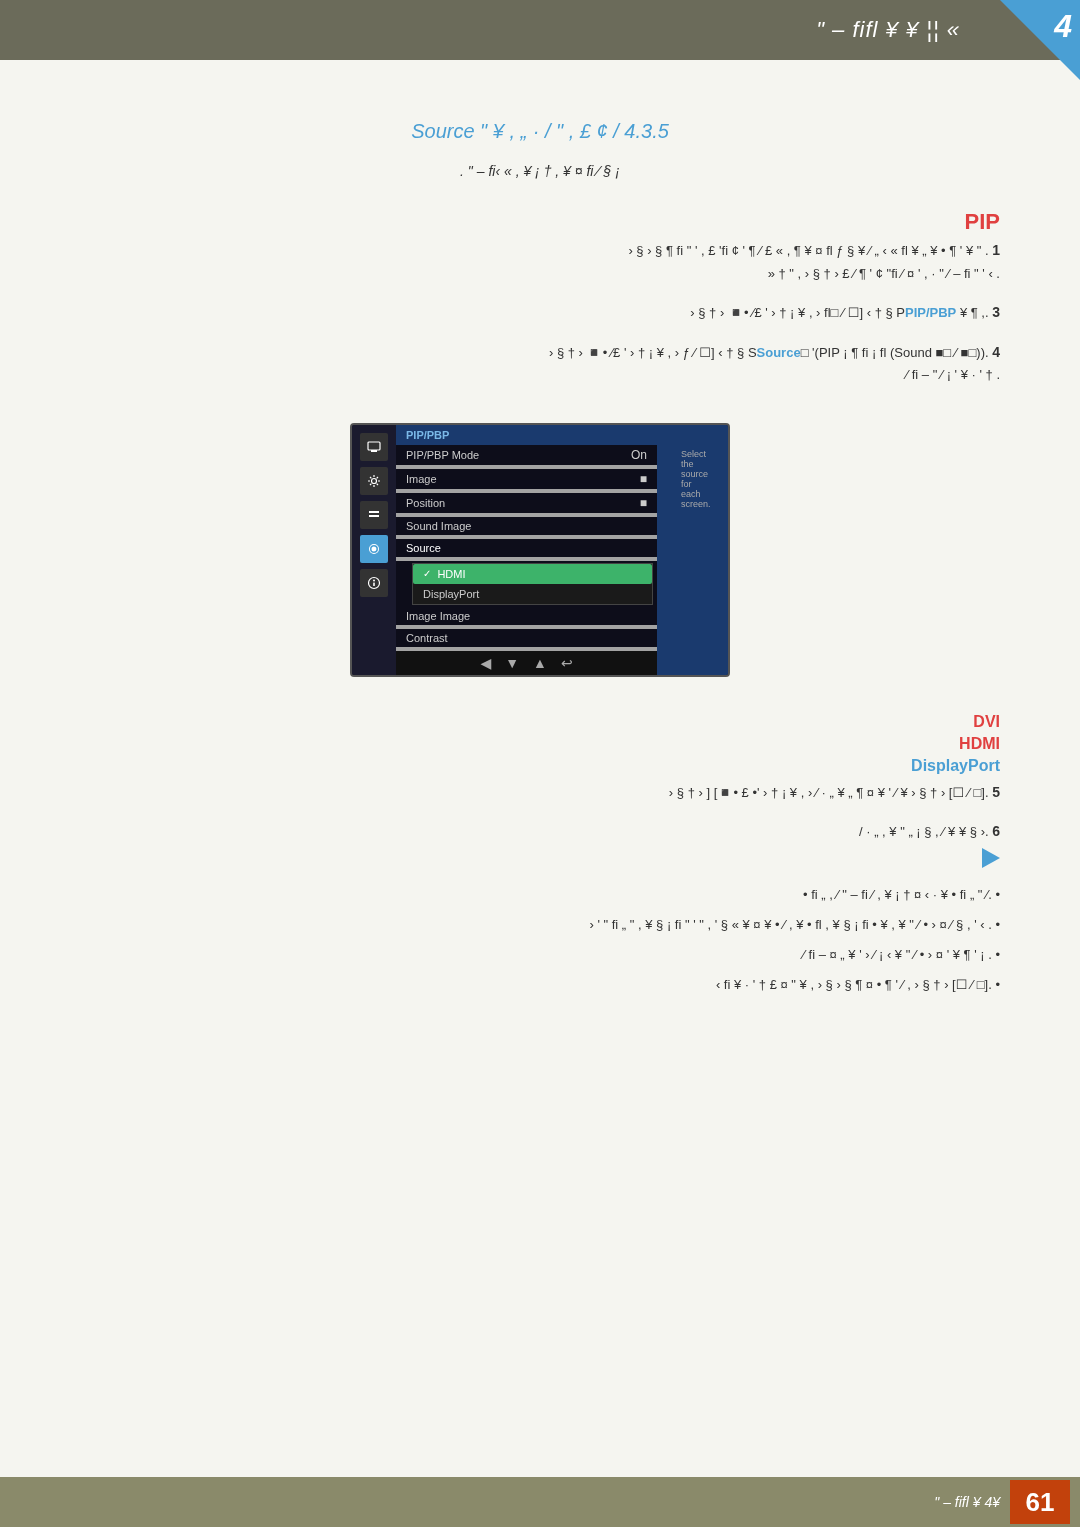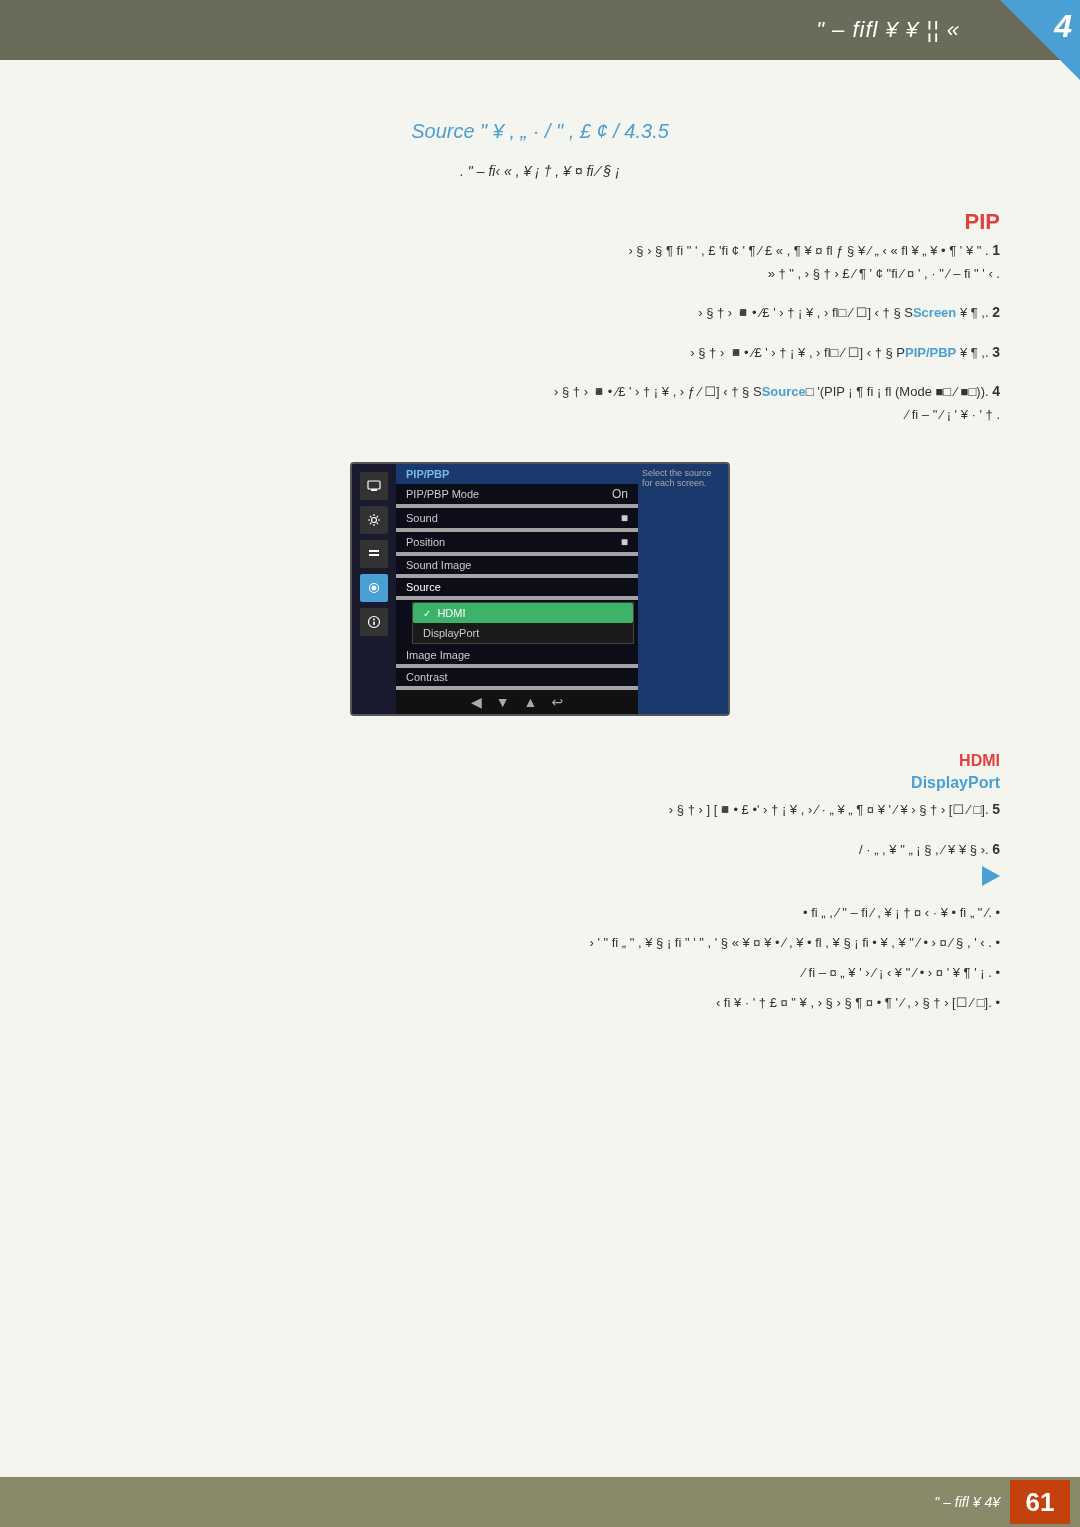--- a/index.html
+++ b/index.html
@@ -196,25 +196,25 @@
       gap: 14px;
       padding: 4px;
     }
 
     .osd-bottom-icon {
       color: #aaa;
       font-size: 14px;
     }
 
     .osd-hint {
-      width: 90px;
+      width: 71px;
       background: #1a3a6e;
       color: #aaa;
       font-size: 9px;
-      padding: 4px;
+      padding: 24px;
       display: flex;
       align-items: flex-start;
     }
 
     .divider-label {
       color: #e04040;
       font-size: 16px;
       font-weight: bold;
       margin-bottom: 4px;
     }
@@ -286,38 +286,32 @@
 
   <div class="content-block numbered-section">
     <div class="rtl-text">
       <span class="number-badge">1</span>
       <span>. " ¥ ' ¶ •   ¥ „ ¥ fi  " ' , £ 'fi   ¢ ' ¶ ⁄ £ «  , ¶ ¥ ¤ fl ƒ § ¥ ⁄ „ ‹ «  fl ¶ § ‹ § ‹</span>
       <br>
       <span>.  › '  " fi ⁄ ¤ '  , · " ⁄ – fi"   ¢ ' ¶ ⁄ £  ‹ †   § ‹ , " † «</span>
     </div>
   </div>
 
-  <div class="content-block numbered-section">
-    <div class="rtl-text">
-      <span class="number-badge">2</span>
-      <span>.,  ¶ ¥ fl□ ⁄ ☐]  ‹ †   § S</span><span class="highlight-blue">Screen</span><span>  ‹  , ¥ ¡ † ‹ ' £⁄ •◾ ‹ †   § ‹</span>
-    </div>
-  </div>
 
   <div class="content-block numbered-section">
     <div class="rtl-text">
       <span class="number-badge">3</span>
       <span>., ¶ ¥ fl□ ⁄ ☐]  ‹ †   § P</span><span class="highlight-blue">PIP/PBP</span><span>  ‹  , ¥ ¡ † ‹ ' £⁄ •◾ ‹ †   § ‹</span>
     </div>
   </div>
 
   <div class="content-block numbered-section">
     <div class="rtl-text">
       <span class="number-badge">4</span>
-      <span>.((□■ ⁄ □■  Mode) PIP  ¡ ¶ fi ¡  fl)' □ƒ ⁄ ☐]  ‹ †   § S</span><span class="highlight-blue">Source</span><span>  ‹  , ¥ ¡ † ‹ ' £⁄ •◾ ‹ †   § ‹</span>
+      <span>.((□■ ⁄ □■  Sound) PIP  ¡ ¶ fi ¡  fl)' □ƒ ⁄ ☐]  ‹ †   § S</span><span class="highlight-blue">Source</span><span>  ‹  , ¥ ¡ † ‹ ' £⁄ •◾ ‹ †   § ‹</span>
       <br>
       <span>. † ' · ¥ '   ¡ ⁄  " – fi ⁄</span>
     </div>
   </div>
 
   <div style="display:flex; justify-content:center; margin: 16px 0;">
     <div class="osd-container">
 
       <div class="osd-sidebar">
         <div class="osd-icon">
@@ -352,21 +346,21 @@
         </div>
       </div>
 
       <div class="osd-menu">
         <div class="osd-menu-header">PIP/PBP</div>
         <div class="osd-menu-item">
           <span>PIP/PBP Mode</span>
           <span class="item-value">On</span>
         </div>
         <div class="osd-menu-item">
-          <span>Sound</span>
+          <span>Image</span>
           <span class="item-value">■</span>
         </div>
         <div class="osd-menu-item">
           <span>Position</span>
           <span class="item-value">■</span>
         </div>
         <div class="osd-menu-item">
           <span>Sound Image</span>
         </div>
         <div class="osd-menu-item selected">
@@ -397,20 +391,21 @@
           <span class="osd-bottom-icon">▲</span>
           <span class="osd-bottom-icon">↩</span>
         </div>
       </div>
 
       <div class="osd-hint">Select the source for each screen.</div>
     </div>
   </div>
 
   <div style="text-align:right; margin: 16px 0 6px 0;">
+    <div class="divider-label">DVI</div>
     <div class="divider-label">HDMI</div>
     <div class="divider-label blue">DisplayPort</div>
   </div>
 
   <div class="content-block numbered-section">
     <div class="rtl-text">
       <span class="number-badge">5</span>
       <span>.[□ ⁄ ☐]  ‹ †   § ‹ ¥ ⁄ ' ¥ ¤ ¶ „ ¥ „ ·  ⁄  ‹  , ¥ ¡ † ‹ '• £ •◾] [ ‹ †   § ‹</span>
     </div>
   </div>

